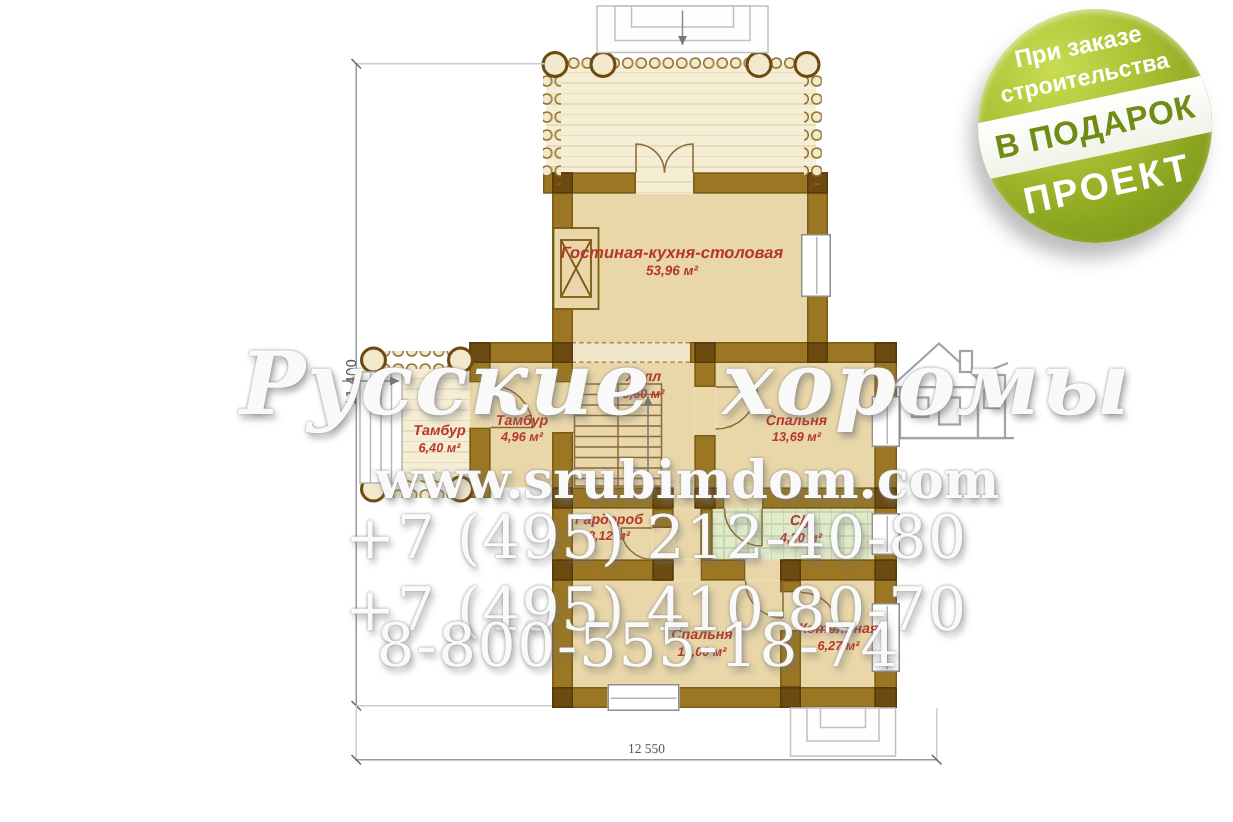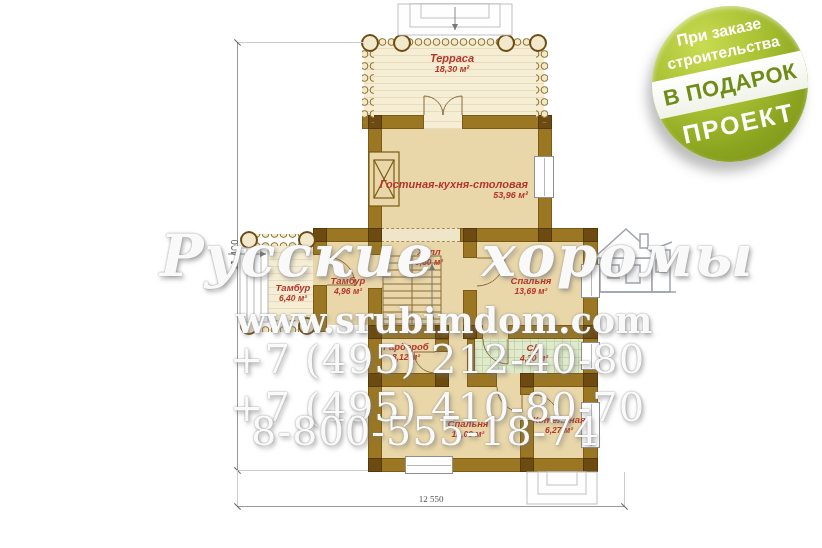--- a/index.html
+++ b/index.html
@@ -229,25 +229,21 @@
       <rect x="640" y="234" width="8" height="14"></rect>
       <rect x="652" y="250" width="18" height="42"></rect>
       <path d="M652,250 L672,242"></path>
       <rect x="608" y="265" width="11" height="13" fill="#f4f4f4"></rect>
       <rect x="626" y="265" width="14" height="18" fill="#f4f4f4"></rect>
       <rect x="656" y="260" width="10" height="12" fill="#f4f4f4"></rect>
       <line x1="590" y1="292" x2="676" y2="292"></line>
     </g>
   </svg>
 
-  <div class="rlabel big" style="left:392px;top:52px;width:120px;">
-    <div class="nm">Терраса</div>
-    <div class="ar">18,30 м²</div>
-  </div>
-  <div class="rlabel big" style="left:368px;top:178px;width:160px;text-align:right;">
+  <div class="rlabel big" style="left:368px;top:163px;width:160px;">
     <div class="nm">Гостиная-кухня-столовая</div>
     <div class="ar">53,96 м²</div>
   </div>
   <div class="rlabel" style="left:262px;top:282px;width:62px;">
     <div class="nm">Тамбур</div>
     <div class="ar">6,40 м²</div>
   </div>
   <div class="rlabel" style="left:320px;top:275px;width:56px;">
     <div class="nm">Тамбур</div>
     <div class="ar">4,96 м²</div>
@@ -285,21 +281,21 @@
   <div class="dimtext" style="left:205px;top:250px;width:60px;transform:rotate(-90deg);">11 400</div>
 
   <div class="dimline" style="left:237px;top:506px;width:388px;height:1px;"></div>
   <div class="extline" style="left:624px;top:472px;width:1px;height:34px;"></div>
   <div class="extline" style="left:237px;top:470px;width:1px;height:36px;"></div>
   <div class="tick" style="left:233px;top:506px;"></div>
   <div class="tick" style="left:620px;top:506px;"></div>
   <div class="dimtext" style="left:396px;top:494px;width:70px;font-family:Liberation Serif, serif;">12 550</div>
 
   <div class="wm wm-brand" style="left:160px;top:222px;width:460px;">Русские хоромы</div>
-  <div class="wm wm-site" style="left:236px;top:300px;width:330px;">www.srubimdom.com</div>
+  <div class="wm wm-site" style="left:250px;top:300px;width:330px;">www.srubimdom.com</div>
   <div class="wm wm-phone" style="left:230px;top:336px;width:370px;">+7 (495) 212-40-80</div>
   <div class="wm wm-phone" style="left:230px;top:372px;width:370px;margin-top:12px;">+7 (495) 410-80-70</div>
   <div class="wm wm-phone" style="left:230px;top:408px;width:370px;">8-800-555-18-74</div>
 
   <div class="badge">
     <div class="badge-circle">
       <div class="badge-t b1">При заказе</div>
       <div class="badge-t b2">строительства</div>
       <div class="band">В ПОДАРОК</div>
       <div class="badge-t b3">ПРОЕКТ</div>

